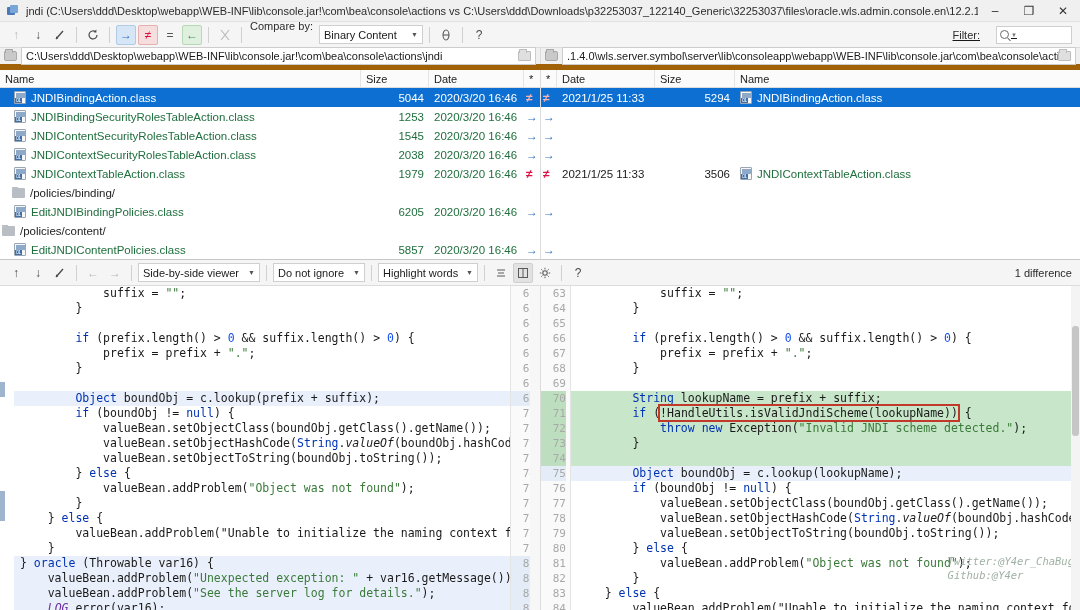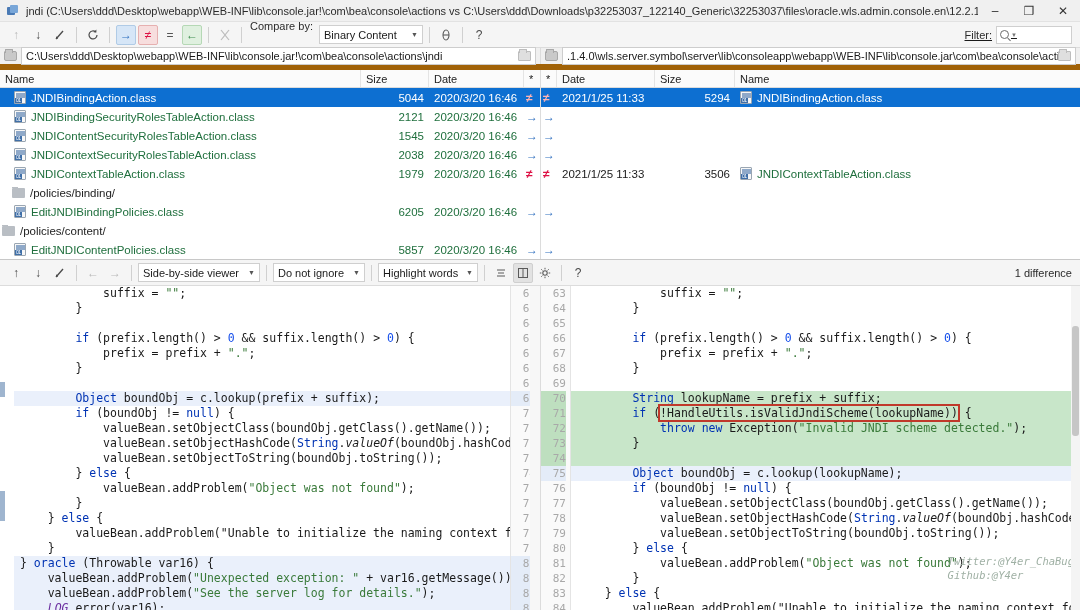--- a/index.html
+++ b/index.html
@@ -52,21 +52,21 @@
   .tb-btn.disabled { color: #b9b9b9; }
   .tb-sep { width: 1px; height: 16px; background: #d0d0d0; margin: 0 4px; }
   .tb-label { font-size: 11px; color: #2b2b2b; margin: 0 4px 18px 2px; white-space:nowrap; }
   .combo {
     height: 19px; min-width: 104px; background: #fff; border: 1px solid #cfcfcf;
     display: flex; align-items: center; padding: 0 4px; font-size: 11px; color: #1a1a1a;
     justify-content: space-between; gap: 6px; white-space: nowrap;
   }
   .combo .caret { font-size: 7px; color: #555; }
   .spacer { flex: 1 1 auto; }
-  .filter-wrap { display: flex; align-items: center; gap: 4px; padding-right: 2px; text-decoration: underline; }
+  .filter-wrap { display: flex; align-items: center; gap: 16px; padding-right: 2px; text-decoration: underline; }
   .filter-label { font-size: 11px; color: #2b2b2b; }
   .filter-box {
     width: 76px; height: 18px; background: #fff; border: 1px solid #cfcfcf;
     display: flex; align-items: center; padding: 0 3px; gap: 2px;
   }
   .mini-search { width: 9px; height: 9px; border: 1.4px solid #6b6b6b; border-radius: 50%; position: relative; display:inline-block; }
   .mini-search::after { content:""; position:absolute; right:-3px; bottom:-2px; width:4px; height:1.4px; background:#6b6b6b; transform: rotate(45deg); }
   .mini-caret { font-size: 6px; color: #777; }
 
   
@@ -270,21 +270,21 @@
             <span class="c" style="width:16px;padding:0 2px">
               <span class="mark neq">≠</span>
             </span>
           </div>
           <div class="frow">
             <span class="c name" style="flex:1 1 auto;padding-left:14px">
               <span class="class-ico"></span>
               <span class="nm">JNDIBindingSecurityRolesTableAction.class</span>
             </span>
             <span class="c r" style="width:68px">
-              <span class="nm">2121</span>
+              <span class="nm">1253</span>
             </span>
             <span class="c" style="width:95px">
               <span class="nm">2020/3/20 16:46</span>
             </span>
             <span class="c" style="width:16px;padding:0 2px">
               <span class="mark arrow">→</span>
             </span>
           </div>
           <div class="frow">
             <span class="c name" style="flex:1 1 auto;padding-left:14px">

